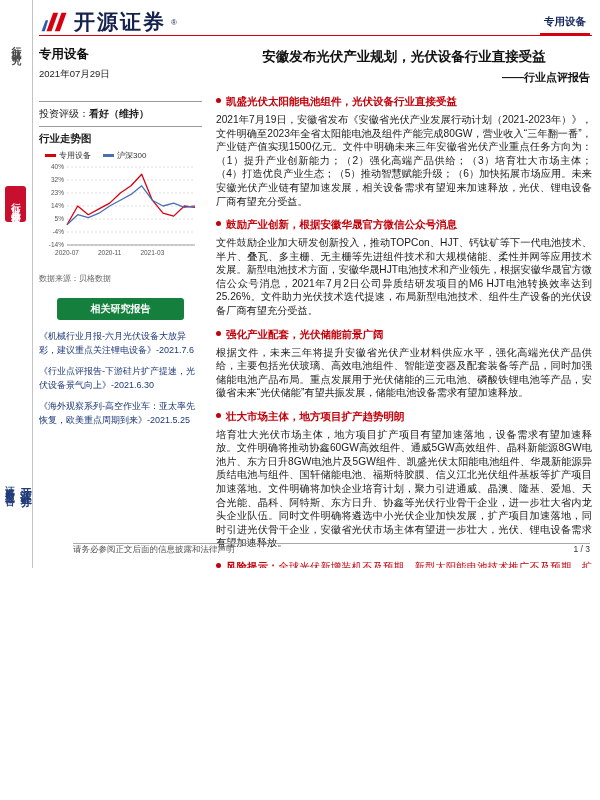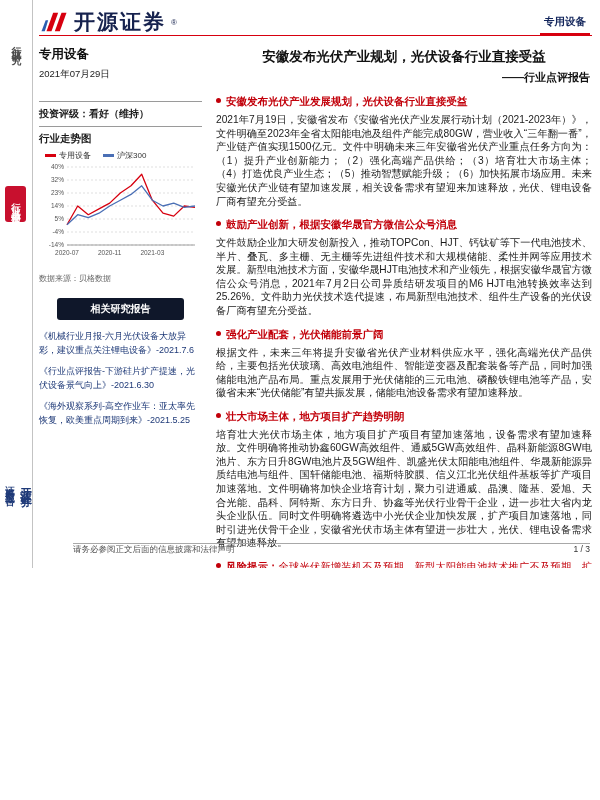--- a/index.html
+++ b/index.html
@@ -28,28 +28,28 @@
 
   
   .cols { display:flex; gap:14px; margin-top:10px; }
   .left { width:163px; flex:none; }
   .right { flex:1; min-width:0; }
 
   .industry { font-size:12.5px; font-weight:bold; color:#111; }
   .date { font-size:9.5px; color:#222; margin:5px 0 20px; }
   .left hr { border:none; border-top:1px solid #9a9a9a; margin:5px 0; }
   .rating { font-size:10px; margin:4px 0; }
-  .rating .lbl { font-weight:bold; }
+  .rating .lbl { font-weight:normal; }
   .rating .val { font-weight:bold; }
   .trend-label { font-size:10.5px; font-weight:bold; margin:4px 0 4px; }
   .legend { display:flex; gap:12px; font-size:8px; color:#333; margin:2px 0 2px 6px; align-items:center; }
   .legend .mk { display:inline-block; width:11px; height:3px; margin-right:3px; vertical-align:middle; }
   #chart { margin-top:2px; }
   .source { font-size:8px; color:#666; margin-top:4px; }
-  .related-title { display:block; width:78%; text-align:center; background:#0f172a; color:#fff; font-size:10px; font-weight:bold; padding:4px 6px; border-radius:3px; margin:14px auto 10px; }
+  .related-title { display:block; width:78%; text-align:center; background:#15803d; color:#fff; font-size:10px; font-weight:bold; padding:4px 6px; border-radius:3px; margin:14px auto 10px; }
   .rel-item { font-size:9px; color:#1f3a78; line-height:1.5; margin-bottom:8px; }
 
   
   .r-title { font-size:13.5px; font-weight:bold; color:#111; text-align:center; line-height:1.35; margin:2px 0 4px; }
   .r-sub { font-size:11px; font-weight:bold; color:#111; text-align:right; margin:4px 2px 7px 0; }
   .analyst { border-top:1px solid #8a8a8a; border-bottom:1px solid #8a8a8a; padding:6px 2px 7px; }
   .a-name { font-size:10.5px; font-weight:bold; color:#111; }
   .a-mail { font-size:9px; color:#2a5db0; margin:4px 0; }
   .a-cert { font-size:8.5px; color:#333; }
 
@@ -139,21 +139,21 @@
         <div class="rel-item">《行业点评报告-下游硅片扩产提速，光伏设备景气向上》-2021.6.30</div>
         <div class="rel-item">《海外观察系列-高空作业车：亚太率先恢复，欧美重点周期到来》-2021.5.25</div>
       </div>
 
       <div class="right">
         <div class="r-title">安徽发布光伏产业规划，光伏设备行业直接受益</div>
         <div class="r-sub">——行业点评报告</div>
 
 
         <div class="sec">
-          <div class="sec-head"><span class="bullet"></span><span>安徽发布光伏产业发展规划，光伏设备行业直接受益</span></div>
+          <div class="sec-head"><span class="bullet"></span><span>凯盛光伏太阳能电池组件，光伏设备行业直接受益</span></div>
           <div class="sec-body">2021年7月19日，安徽省发布《安徽省光伏产业发展行动计划（2021-2023年）》，文件明确至2023年全省太阳能电池及组件产能完成80GW，营业收入“三年翻一番”，产业链产值实现1500亿元。文件中明确未来三年安徽省光伏产业重点任务方向为：（1）提升产业创新能力；（2）强化高端产品供给；（3）培育壮大市场主体；（4）打造优良产业生态；（5）推动智慧赋能升级；（6）加快拓展市场应用。未来安徽光伏产业链有望加速发展，相关设备需求有望迎来加速释放，光伏、锂电设备厂商有望充分受益。</div>
         </div>
 
         <div class="sec">
           <div class="sec-head"><span class="bullet"></span><span>鼓励产业创新，根据安徽华晟官方微信公众号消息</span></div>
           <div class="sec-body">文件鼓励企业加大研发创新投入，推动TOPCon、HJT、钙钛矿等下一代电池技术、半片、叠瓦、多主栅、无主栅等先进组件技术和大规模储能、柔性并网等应用技术发展。新型电池技术方面，安徽华晟HJT电池技术和产业领先，根据安徽华晟官方微信公众号消息，2021年7月2日公司异质结研发项目的M6 HJT电池转换效率达到25.26%。文件助力光伏技术迭代提速，布局新型电池技术、组件生产设备的光伏设备厂商有望充分受益。</div>
         </div>
 
         <div class="sec">
           <div class="sec-head"><span class="bullet"></span><span>强化产业配套，光伏储能前景广阔</span></div>

